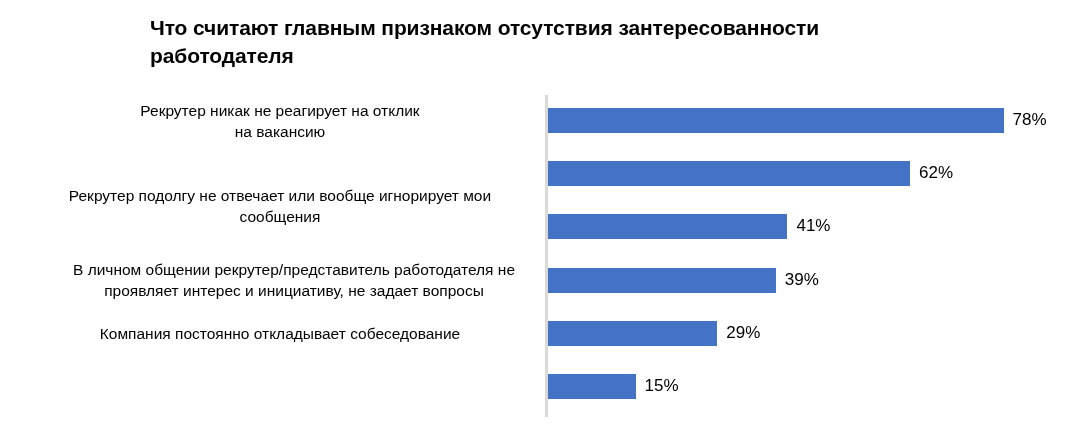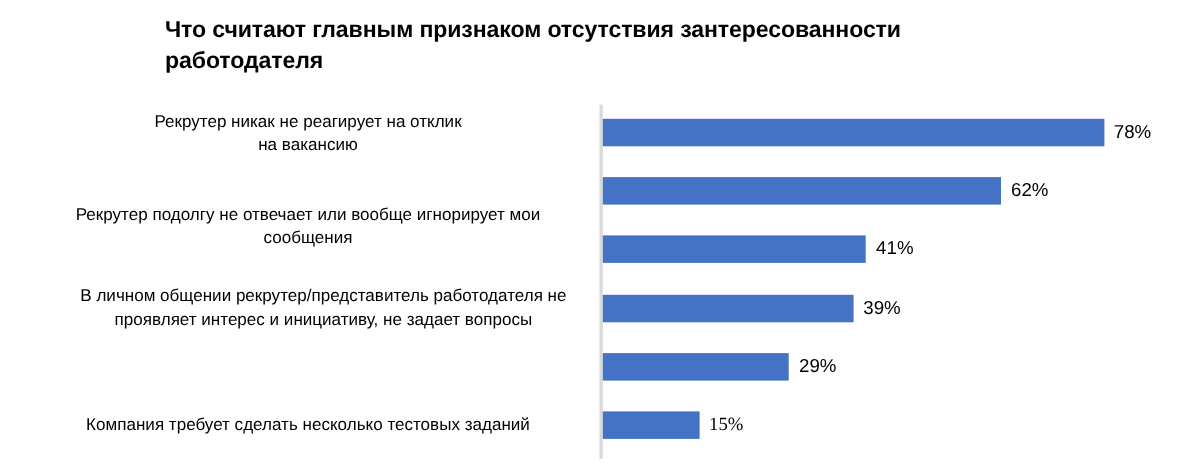--- a/index.html
+++ b/index.html
@@ -134,28 +134,28 @@
         </div>
         <div class="bar-row" style="top: 254.6px; padding-left: 14px;">
           <div class="cat-label" style="top: 4.5px;">В личном общении рекрутер/представитель работодателя не
 проявляет интерес и инициативу, не задает вопросы</div>
           <div class="bar-track" style="width: 227.76px;">
             <div class="bar-fill" style="width: 227.76px; background: rgb(68, 114, 196);"></div>
           </div>
           <div class="bar-value" style="left: 784.76px;">39%</div>
         </div>
         <div class="bar-row" style="top: 307.8px;">
+          <div class="cat-label" style="top: 15px;">Компания постоянно откладывает собеседование</div>
           <div class="bar-track" style="width: 169.36px;">
             <div class="bar-fill" style="width: 169.36px; background: rgb(68, 114, 196);"></div>
           </div>
           <div class="bar-value" style="left: 726.36px;">29%</div>
         </div>
         <div class="bar-row" style="top: 361px;">
-          <div class="cat-label" style="top: 15px;">Компания требует сделать несколько тестовых заданий</div>
           <div class="bar-track" style="width: 87.6px;">
             <div class="bar-fill" style="width: 87.6px; background: rgb(68, 114, 196);"></div>
           </div>
-          <div class="bar-value" style="left: 644.6px; font-family: Liberation Serif, serif;">15%</div>
+          <div class="bar-value" style="left: 644.6px;">15%</div>
         </div>
       </div>
   </div>
 
 </div>
 
 </body></html>

